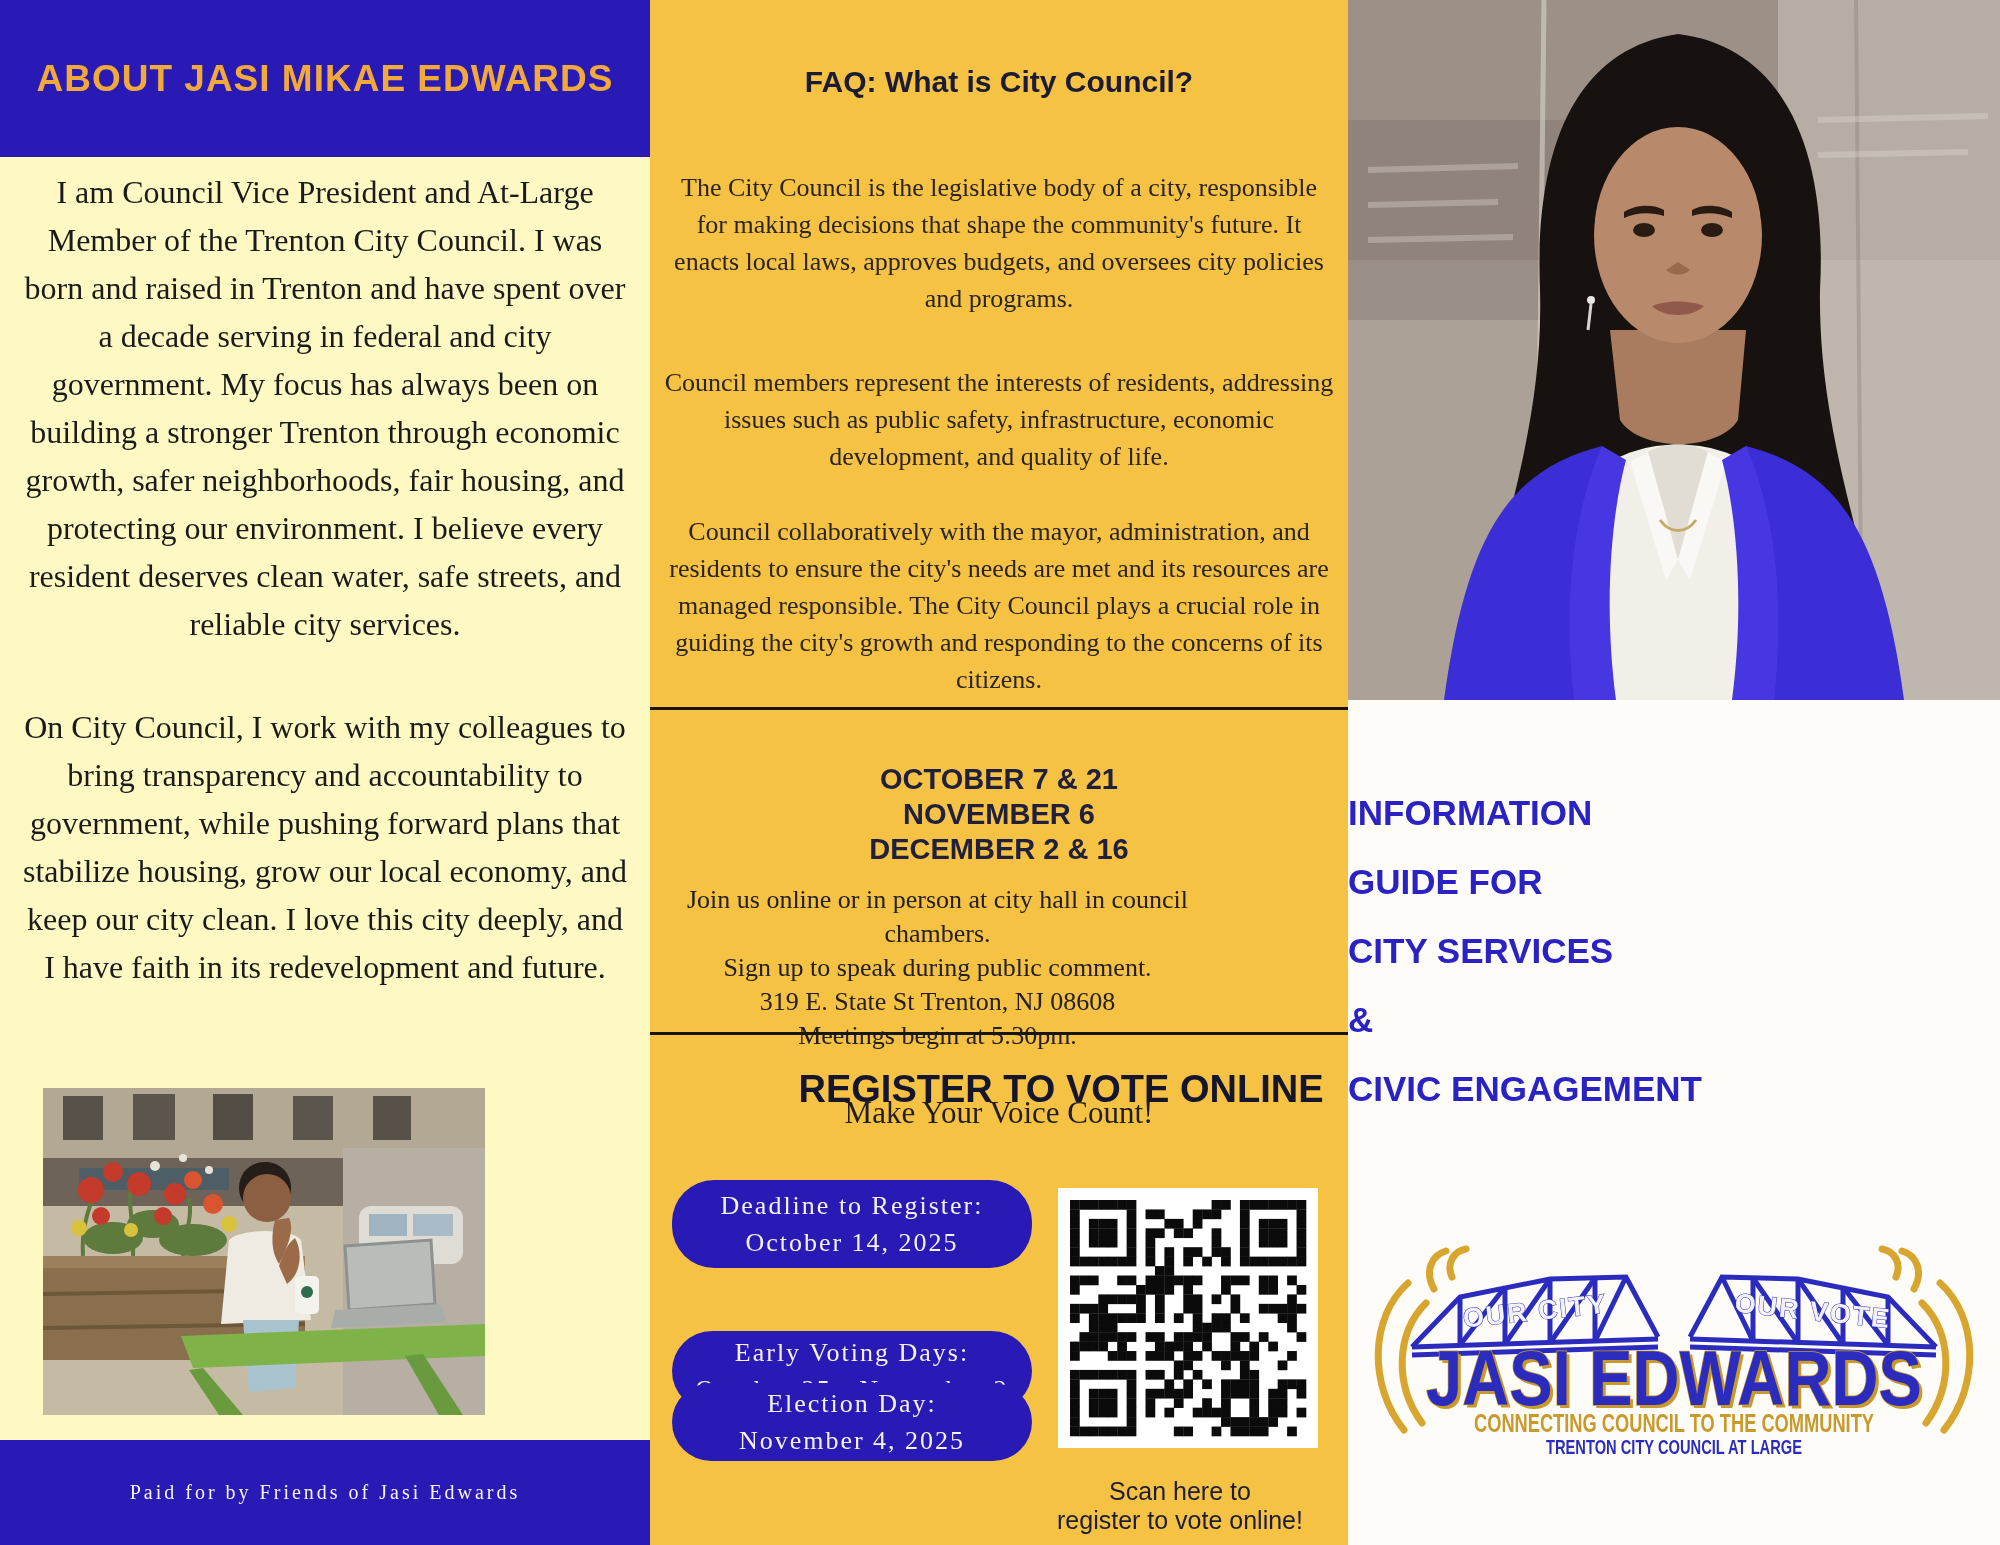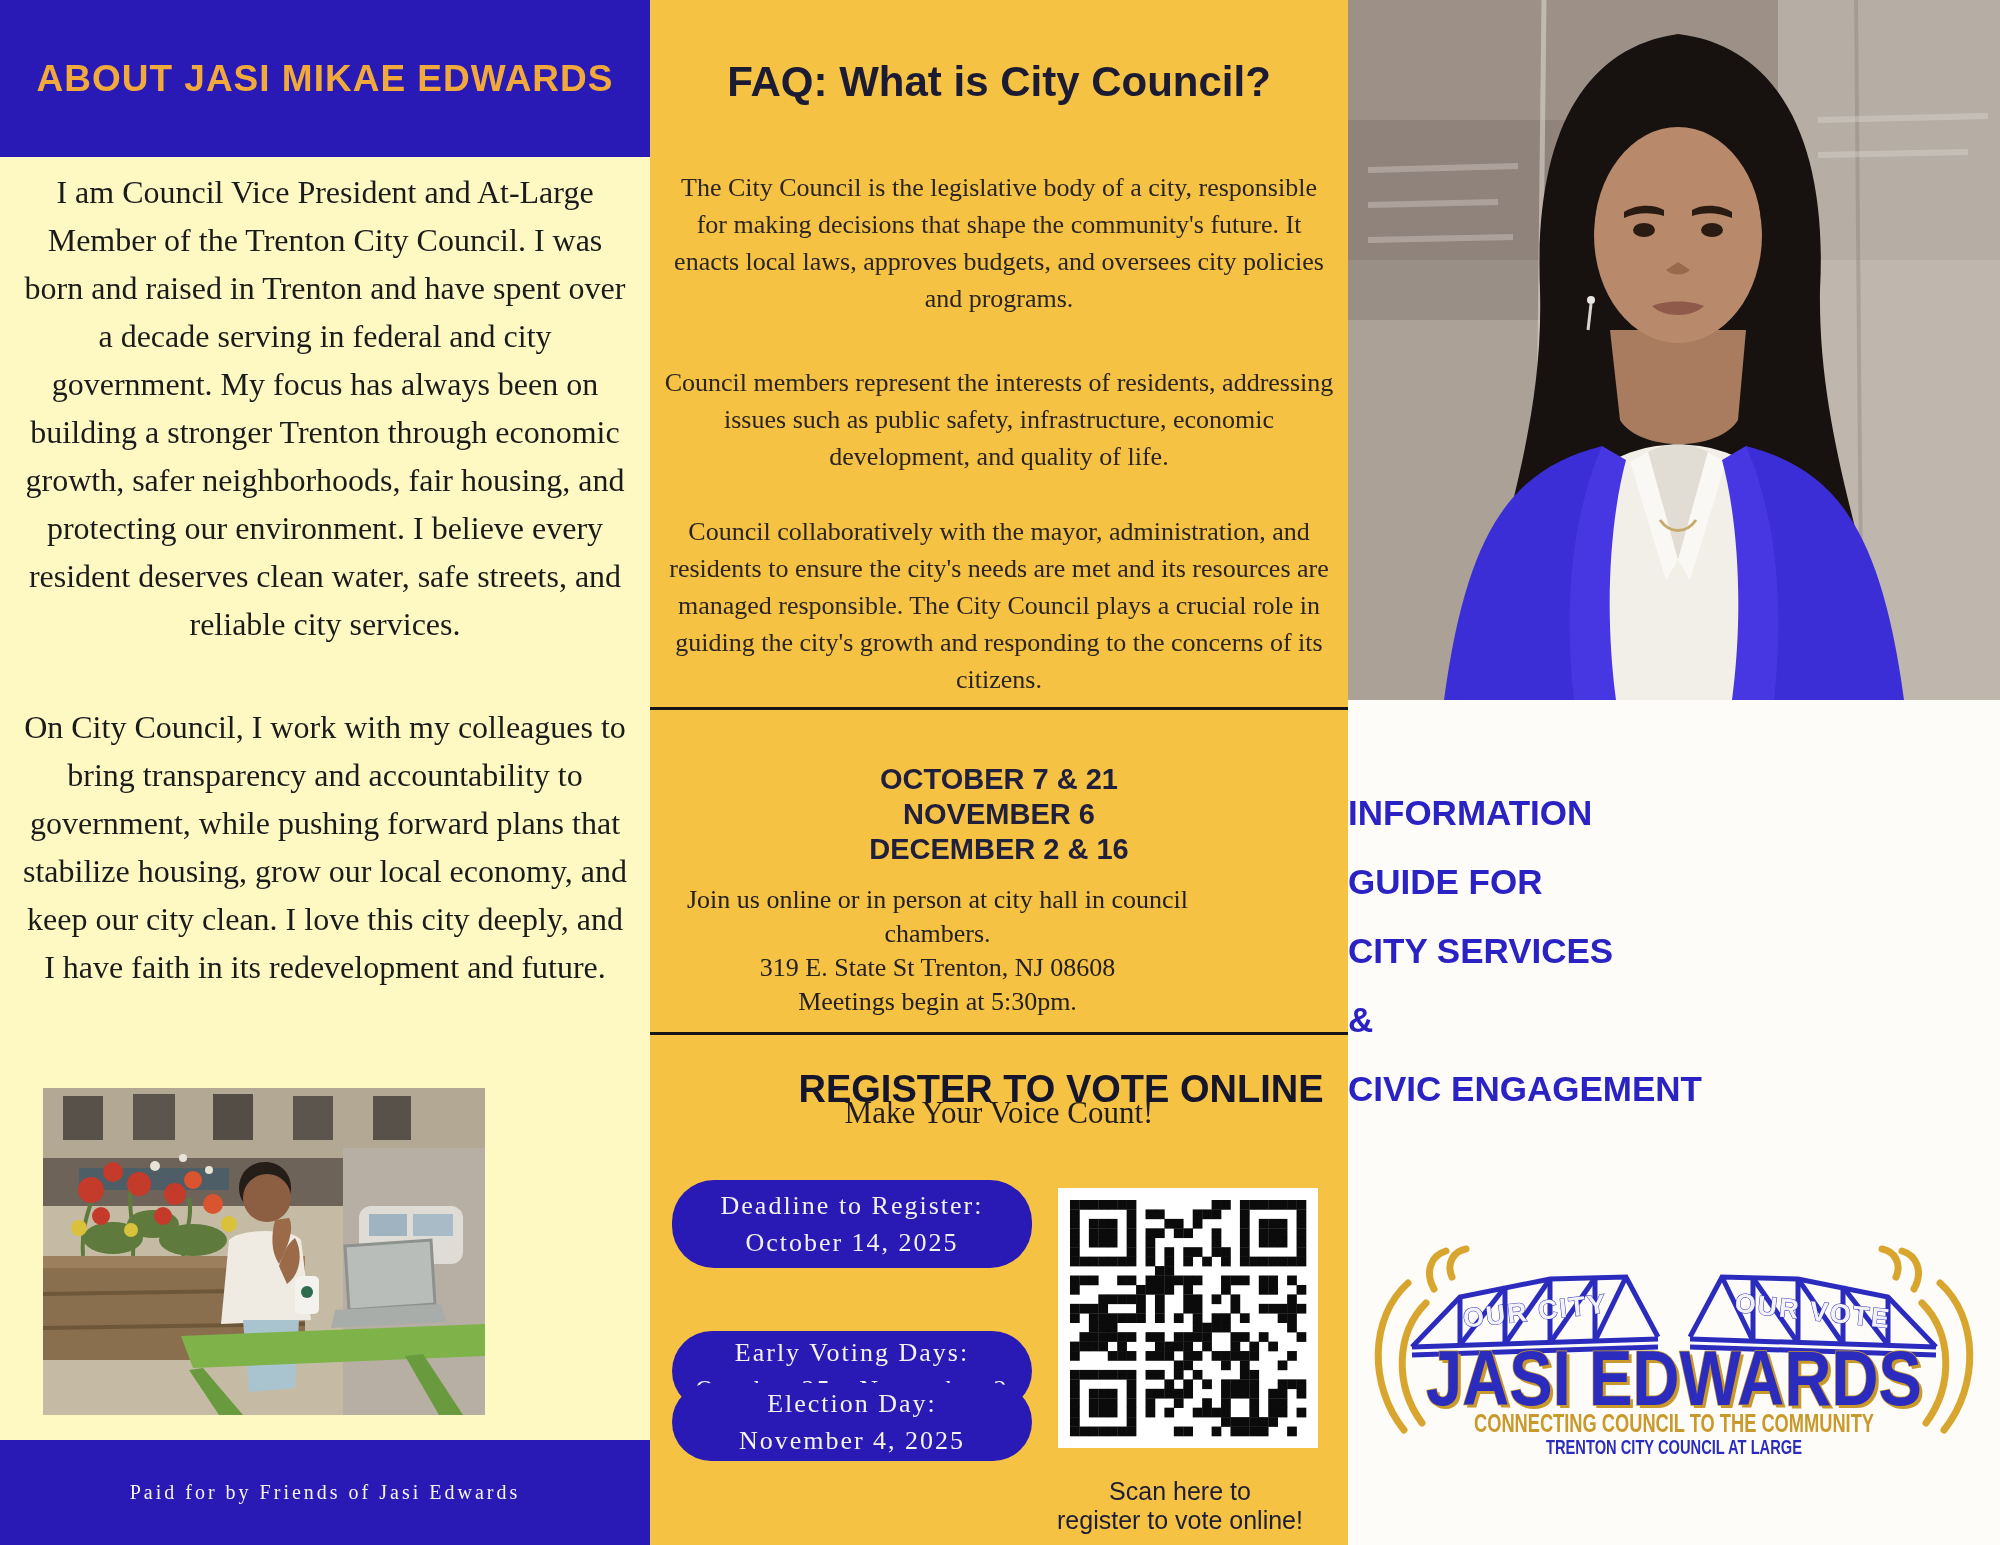--- a/index.html
+++ b/index.html
@@ -18,21 +18,21 @@
   .lp-p1{top:168px;}
   .lp-p2{top:703px;}
   .lp-photo{position:absolute;left:43px;top:1088px;width:442px;height:327px;overflow:hidden;}
   .lp-footer{position:absolute;left:0;top:1440px;width:650px;height:105px;background:#2A1AB5;
              display:flex;align-items:center;justify-content:center;}
   .lp-footer span{color:#F6F4EF;font-size:20px;letter-spacing:3px;}
 
   
   .panel-middle{position:absolute;left:650px;top:0;width:698px;height:1545px;background:#F5C243;}
   .faq-title{position:absolute;left:0;top:57px;width:698px;margin:0;text-align:center;
-             font-family:"Liberation Sans",sans-serif;font-weight:bold;font-size:42px;
+             font-family:"Liberation Sans",sans-serif;font-weight:bold;font-size:30px;
              line-height:50px;color:#1B1B33;}
   .m-p{position:absolute;left:14px;width:670px;margin:0;text-align:center;
        font-size:26px;line-height:37px;color:#2A2423;}
   .m-p1{top:169px;}
   .m-p2{top:364px;}
   .m-p3{top:513px;}
   .divider{position:absolute;left:0;width:698px;height:3px;background:#161616;}
   .d1{top:707px;} .d2{top:1032px;}
   .meet-title{position:absolute;left:0;top:728px;width:698px;margin:0;text-align:center;
               font-family:"Liberation Sans",sans-serif;font-weight:bold;font-size:29px;
@@ -164,20 +164,21 @@
 
     <div class="divider d1"></div>
 
     <div class="meet-dates">
       <div>OCTOBER 7 &amp; 21</div>
       <div>NOVEMBER 6</div>
       <div>DECEMBER 2 &amp; 16</div>
     </div>
     <div class="meet-details">
       <div>Join us online or in person at city hall in council chambers.</div>
+      <div>Sign up to speak during public comment.</div>
       <div>319 E. State St Trenton, NJ 08608</div>
       <div>Meetings begin at 5:30pm.</div>
     </div>
 
     <div class="divider d2"></div>
 
     <h3 class="reg-title">REGISTER TO VOTE ONLINE</h3>
     <div class="reg-sub">Make Your Voice Count!</div>
 
     <div class="pill pill1">

